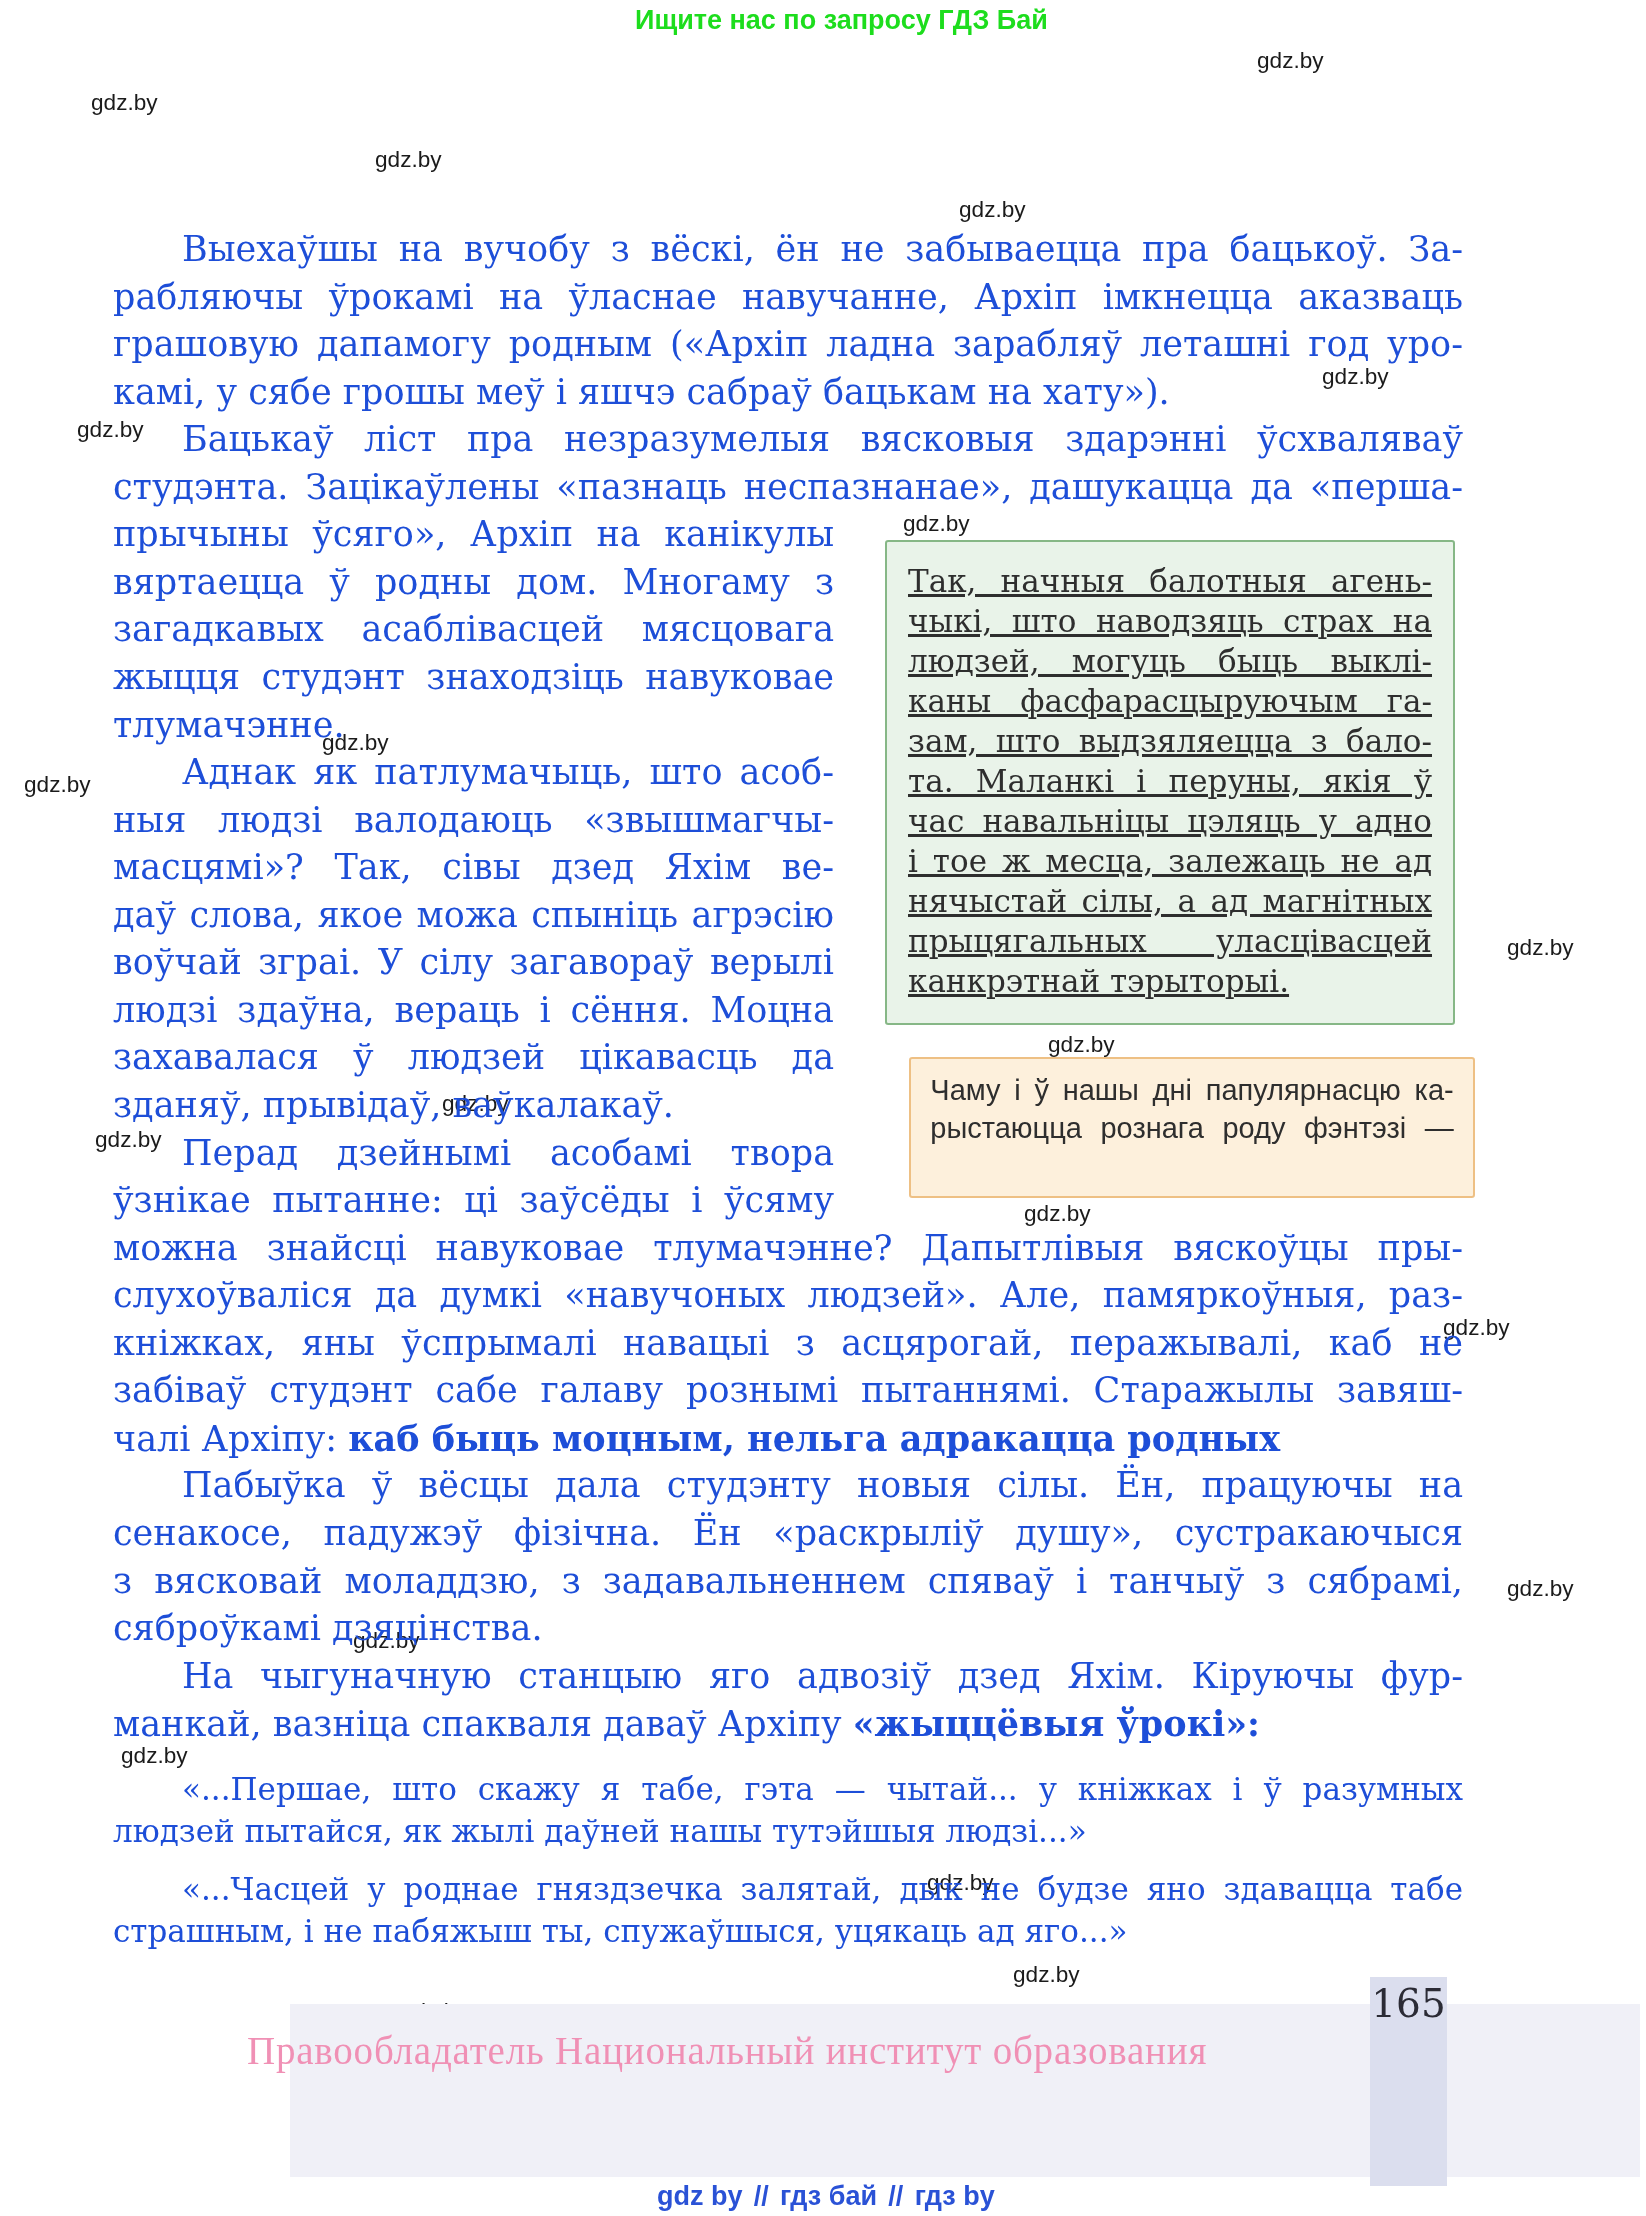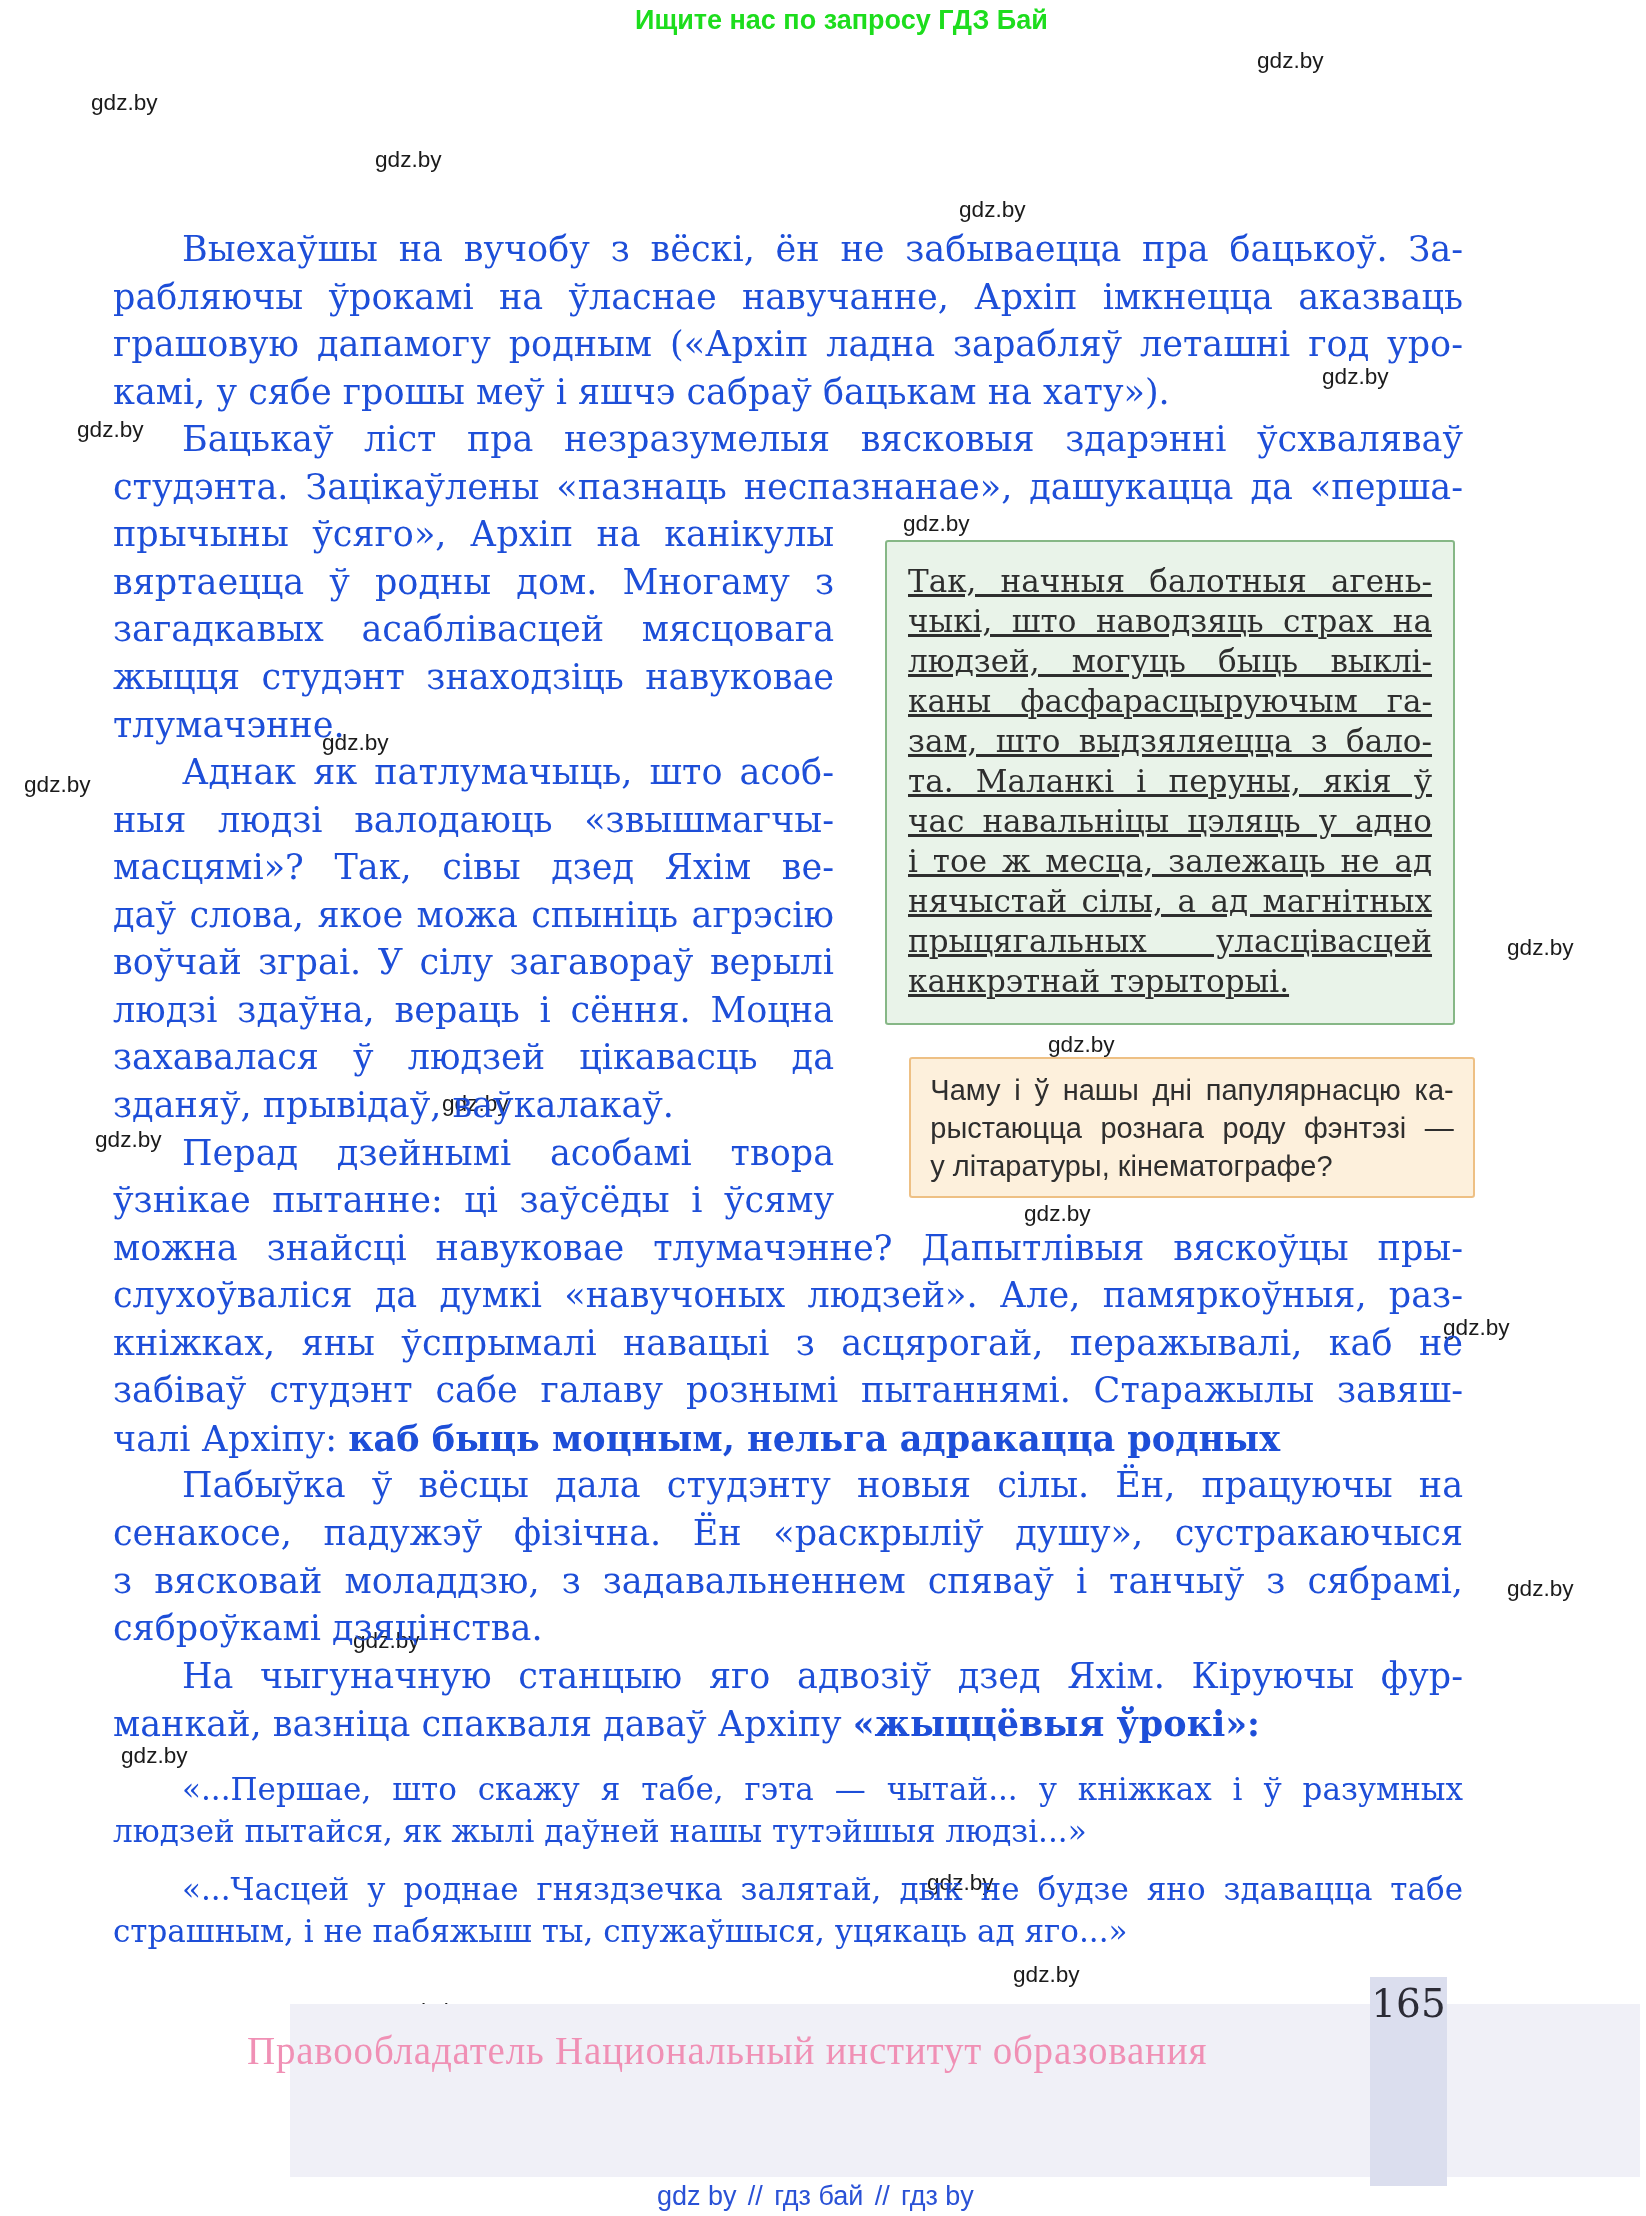--- a/index.html
+++ b/index.html
@@ -34,20 +34,21 @@
     position:absolute;font-family:"DejaVu Serif", serif;font-size:39px;color:#2b2b35;
     text-align:center;
   }
   .copyright{
     position:absolute;font-family:Liberation Serif, serif;font-size:39px;
     letter-spacing:0.8px;white-space:nowrap;
   }
   .footlinks{
     position:absolute;font-family:"Liberation Sans", sans-serif;font-size:27px;
     white-space:nowrap;
+    font-weight:bold;
   }
   .footlinks a{text-decoration:none;cursor:pointer;}
   .footlinks .sep{margin:0 11.3px;}
 </style>
 </head>
 <body>
 
 <div class="page">
 
   <div class="promo" style="color: rgb(29, 221, 29);">Ищите нас по запросу ГДЗ Бай</div>
@@ -129,21 +130,20 @@
         <div class="bxline j">нячыстай сілы, а ад магнітных</div>
         <div class="bxline j">прыцягальных уласцівасцей</div>
         <div class="bxline">канкрэтнай тэрыторыі.</div>
       </div>
   </div>
 
   <div class="infobox orangebox" style="left:885px;top:1057px;width:566px;height:141px;padding:12px 19.3px;margin-left:24px;">
     <div>
         <div class="bxline j">Чаму і ў нашы дні папулярнасцю ка-</div>
         <div class="bxline j">рыстаюцца рознага роду фэнтэзі —</div>
-        <div class="bxline">у літаратуры, кінематографе?</div>
       </div>
   </div>
 
   <div class="band" style="left:290px;top:2004px;width:1350px;height:173px;"></div>
   <div class="strip" style="left:1370px;top:1977px;width:77px;height:209px;"></div>
   <div class="pagenum" style="left:1370px;top:1981px;width:77px;">165</div>
 
   <div class="copyright" style="left: 247px; top: 2028px; color: rgb(240, 144, 181);">Правообладатель Национальный институт образования</div>
 
   <div class="footlinks" style="left:657px;top:2181px;">

